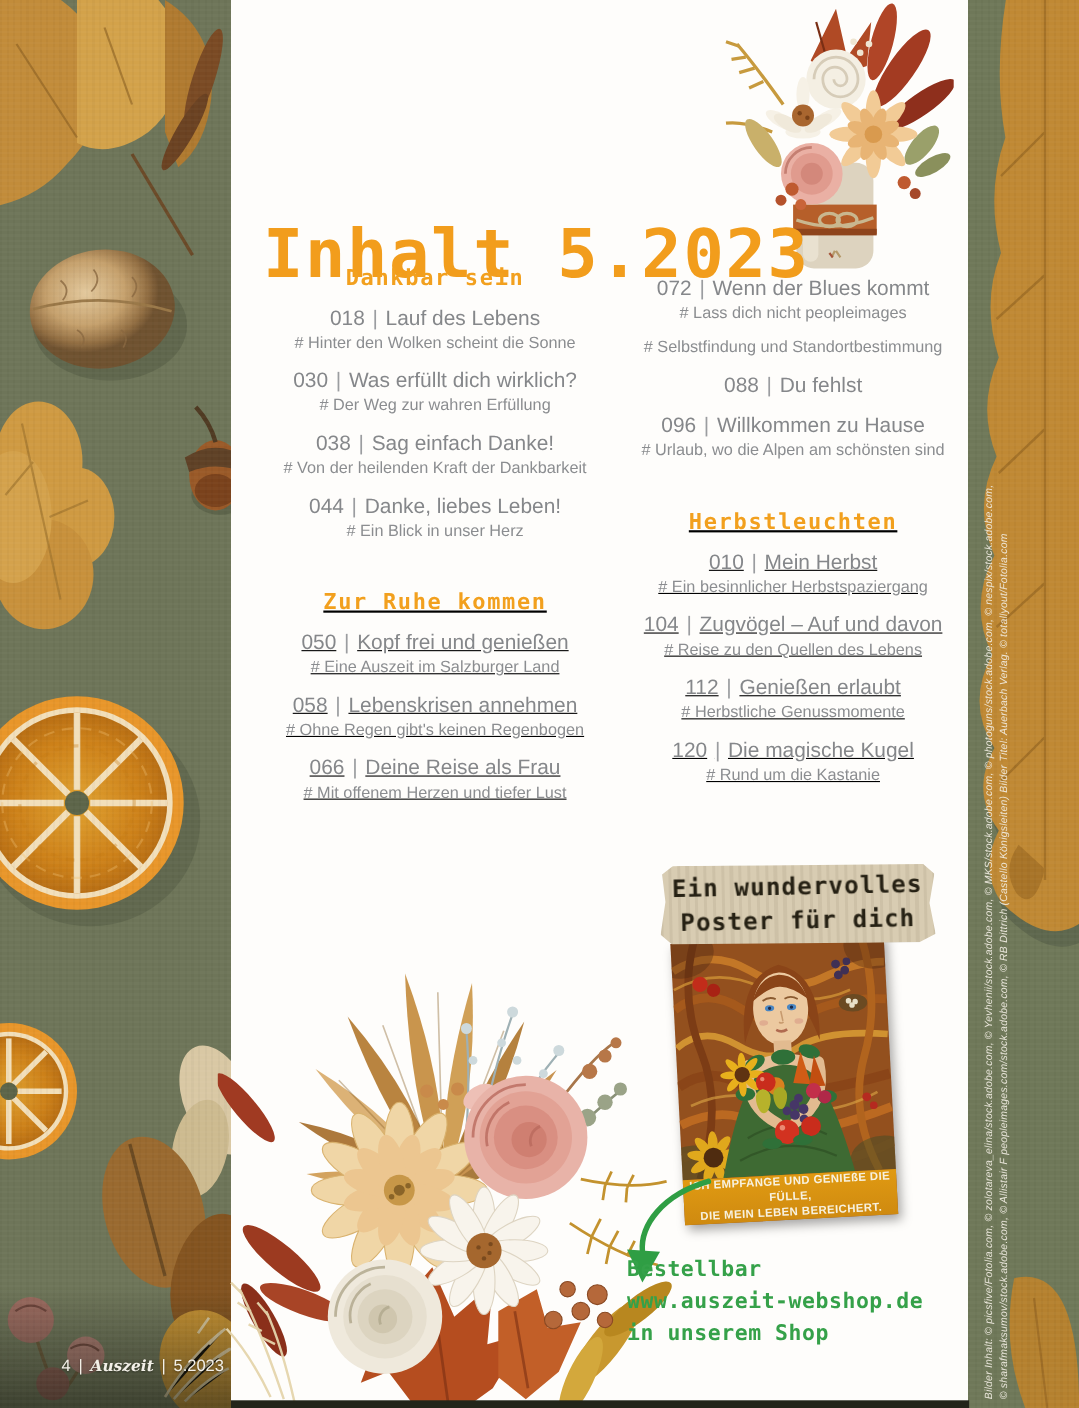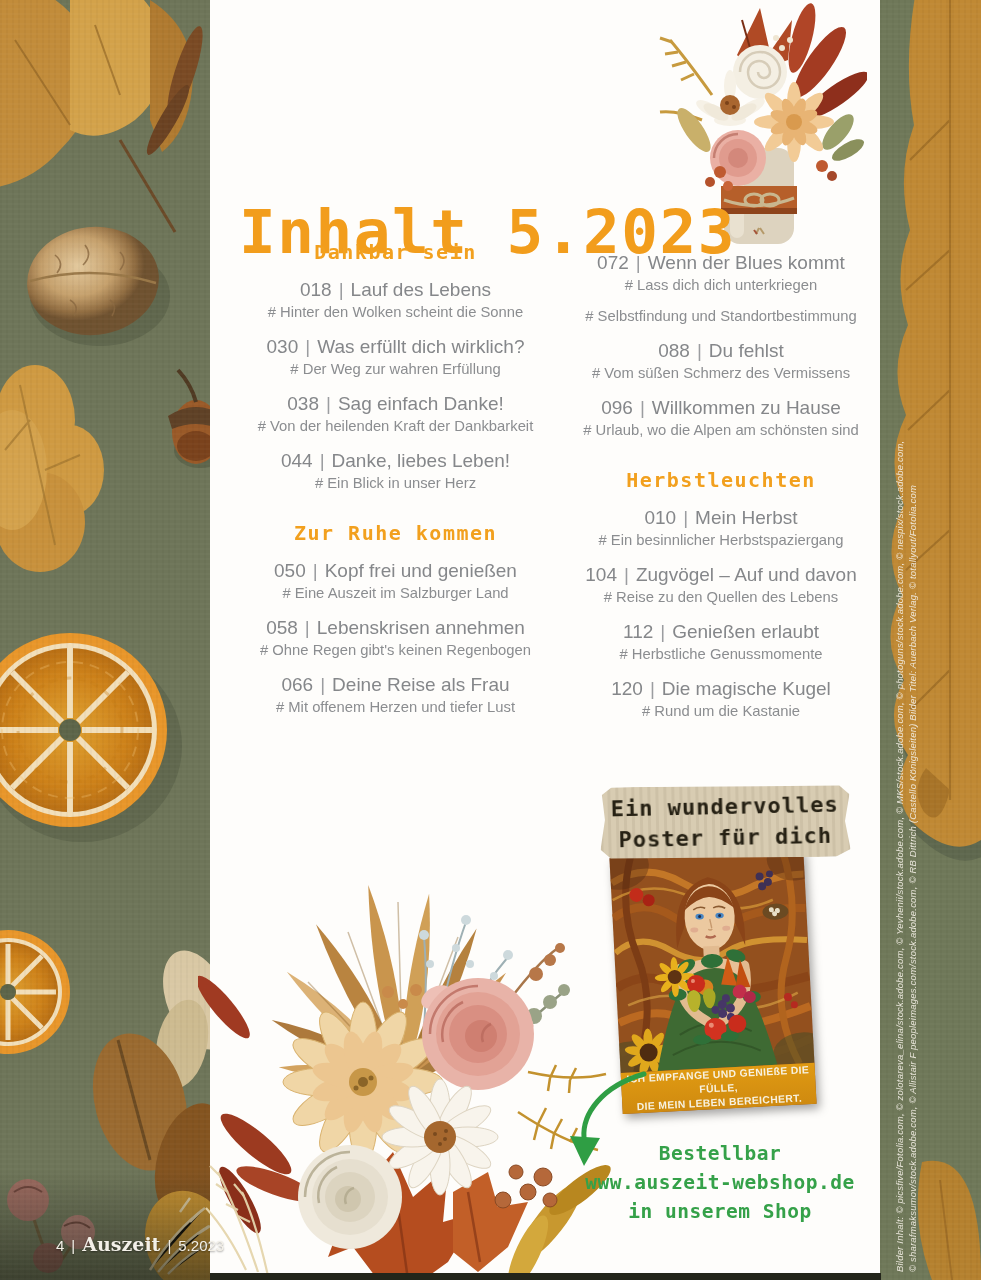--- a/index.html
+++ b/index.html
@@ -18,21 +18,21 @@
   .typew{font-family:"DejaVu Sans Mono",monospace;font-weight:bold;}
   .page-title{position:absolute;left:239px;top:156px;font-size:61px;line-height:70px;
               letter-spacing:1.5px;color:#f29d1c;z-index:6;}
 
   .col{position:absolute;z-index:6;text-align:center;}
   .col1{left:243px;top:240px;width:305px;}
   .col2{left:562px;top:250px;width:318px;}
   .sec-heading{margin:0 0 13px 0;font-family:"DejaVu Sans Mono",monospace;font-weight:bold;
                font-size:20px;letter-spacing:1.5px;color:#f2a01e;}
   .sec-heading:empty{display:none;}
-  .sec + .sec{margin-top:28px;}
+  .sec + .sec{margin-top:42px;text-decoration:underline;}
   .entry{margin-bottom:12px;}
   .entry-title{font-size:19px;line-height:25px;color:#85878a;font-weight:400;}
   .esep{padding:0 7px;color:#9b9da0;font-weight:300;}
   .entry-sub{font-size:14.8px;line-height:19px;color:#8b8d90;margin-top:1px;}
 
   .jar-bouquet{position:absolute;left:642px;top:0;z-index:5;}
   .big-bouquet{position:absolute;left:198px;top:752px;z-index:6;}
 
   .tape{position:absolute;left:600px;top:785px;width:250px;height:74px;z-index:9;
         transform:rotate(-1.2deg);
@@ -48,32 +48,32 @@
           transform:rotate(-3deg);box-shadow:3px 5px 10px rgba(0,0,0,.35);background:#93501e;}
   .poster svg{display:block;}
   .poster-band{position:absolute;left:0;bottom:0;width:100%;height:41px;
                background:linear-gradient(#e09a12,#cf8a10);
                display:flex;flex-direction:column;justify-content:center;align-items:center;}
   .poster-band div{font-size:10.3px;line-height:14px;font-weight:bold;letter-spacing:.4px;
                    color:#f7f1df;text-align:center;}
 
   .arrow{position:absolute;left:540px;top:1066px;z-index:9;}
 
-  .shop{position:absolute;left:570px;top:1139px;width:300px;text-align:center;z-index:9;}
+  .shop{position:absolute;left:570px;top:1139px;width:300px;text-align:left;z-index:9;}
   .shop div{font-family:"DejaVu Sans Mono",monospace;font-weight:bold;color:#35a149;
             font-size:19.5px;line-height:29px;letter-spacing:.5px;}
 
   .credits{position:absolute;left:893px;top:1272px;width:1215px;z-index:9;
            transform:rotate(-90deg);transform-origin:0 0;
            font-style:italic;font-size:9.5px;line-height:13px;letter-spacing:.2px;
            color:rgba(242,238,228,.92);white-space:nowrap;}
 
   .footer{position:absolute;left:56px;top:1233px;z-index:9;color:#f3f0e8;font-size:15px;
           display:flex;align-items:baseline;gap:7px;text-shadow:0 1px 2px rgba(0,0,0,.4);}
-  .footer .mag{font-family:"DejaVu Serif",serif;font-weight:bold;font-size:19px;text-align:right;}
+  .footer .mag{font-family:"DejaVu Serif",serif;font-style:italic;font-weight:bold;font-size:14px;text-align:right;}
 </style>
 </head>
 <body>
 
 <div class="page">
 
   <div class="paper"></div>
 
   <div class="strip strip-left">
     <svg width="210" height="1280" viewBox="0 0 210 1280">
@@ -301,28 +301,27 @@
         <div class="entry-sub"># Mit offenem Herzen und tiefer Lust</div>
       </div>
     </div>
   </div>
 
   <div class="col col2">
     <div class="sec">
 
       <div class="entry">
         <div class="entry-title"><span>072</span><span class="esep">|</span><span>Wenn der Blues kommt</span></div>
-        <div class="entry-sub"># Lass dich dich unterkriegen</div>
+        <div class="entry-sub"># Lass dich nicht peopleimages</div>
       </div>
       <div class="entry">
         <div class="entry-sub"># Selbstfindung und Standortbestimmung</div>
       </div>
       <div class="entry">
         <div class="entry-title"><span>088</span><span class="esep">|</span><span>Du fehlst</span></div>
-        <div class="entry-sub"># Vom süßen Schmerz des Vermissens</div>
       </div>
       <div class="entry">
         <div class="entry-title"><span>096</span><span class="esep">|</span><span>Willkommen zu Hause</span></div>
         <div class="entry-sub"># Urlaub, wo die Alpen am schönsten sind</div>
       </div>
     </div>
     <div class="sec">
       <h2 class="sec-heading">Herbstleuchten</h2>
       <div class="entry">
         <div class="entry-title"><span>010</span><span class="esep">|</span><span>Mein Herbst</span></div>

